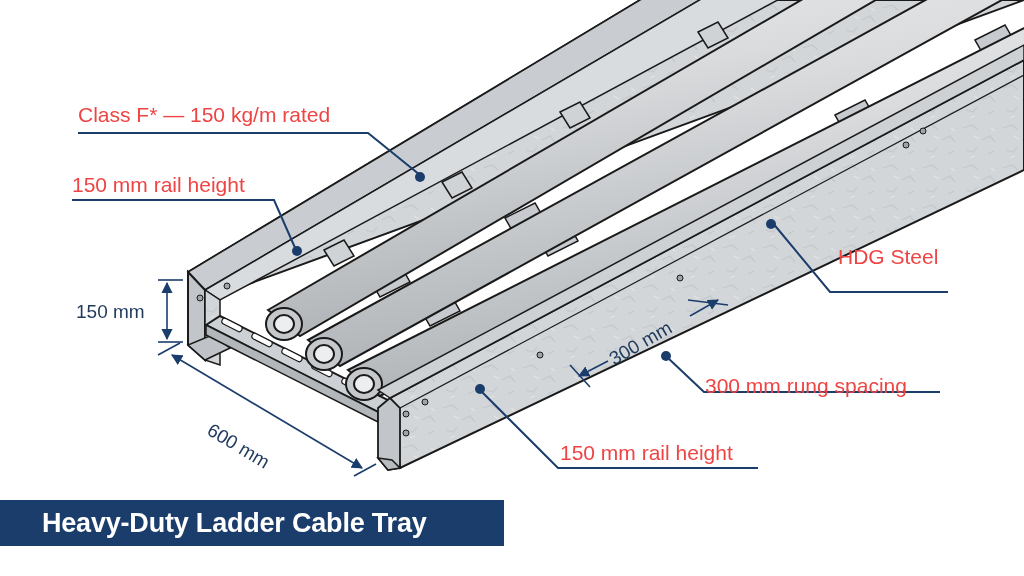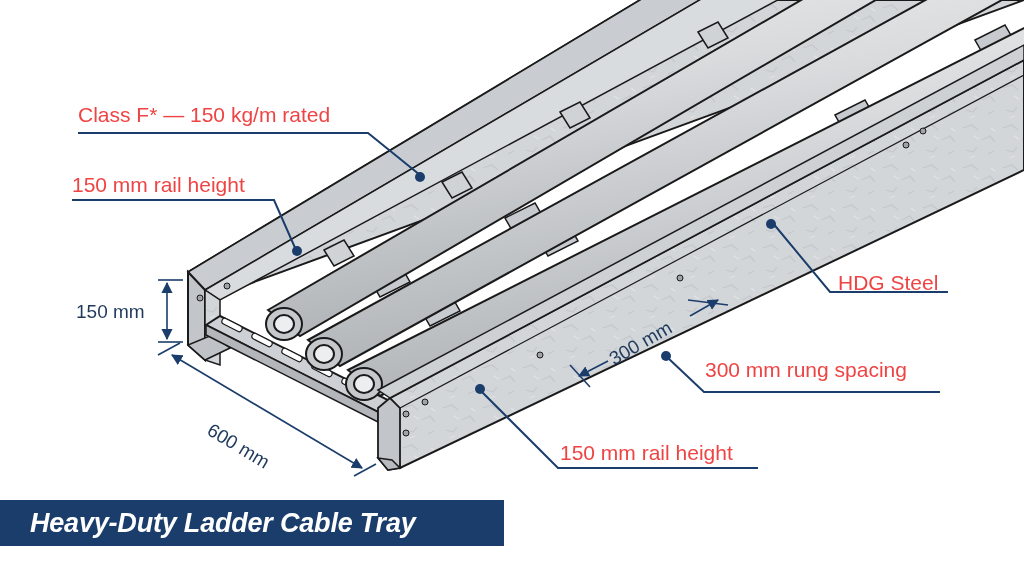--- a/index.html
+++ b/index.html
@@ -3,22 +3,22 @@
   <meta charset="utf-8">
   <style>
     html, body { margin: 0; padding: 0; background: #ffffff; }
     body { width: 1024px; height: 576px; position: relative; overflow: hidden;
            font-family: "Liberation Sans", "DejaVu Sans", sans-serif; }
     #stage { position: absolute; left: 0; top: 0; width: 1024px; height: 576px; }
     .callout-text { position: absolute; color: #ef4444; font-size: 21px; white-space: nowrap; line-height: 1; }
     .dim-text { position: absolute; color: #1f3a5c; font-size: 19px; white-space: nowrap; line-height: 1; }
     #title-banner { position: absolute; left: 0; top: 500px; width: 504px; height: 46px;
                     background: #1b3d6b; display: flex; align-items: center; }
-    #title-text { color: #ffffff; font-weight: bold; font-size: 27px; margin-left: 30px;
-                  letter-spacing: -0.2px; white-space: nowrap; font-style: italic; }
+    #title-text { color: #ffffff; font-weight: bold; font-size: 27px; margin-left: 42px;
+                  letter-spacing: -0.2px; white-space: nowrap; }
   </style>
 </head>
 <body>
 
 <svg id="stage" viewBox="0 0 1024 576" xmlns="http://www.w3.org/2000/svg">
   <defs>
     <linearGradient id="tubeGrad" x1="0" y1="0" x2="0.35" y2="1">
       <stop offset="0" stop-color="#f2f3f4"></stop>
       <stop offset="0.45" stop-color="#d9dbdd"></stop>
       <stop offset="1" stop-color="#a9adb1"></stop>
@@ -138,22 +138,22 @@
     <circle cx="420" cy="177" r="5"></circle>
     <circle cx="297" cy="251" r="5"></circle>
     <circle cx="771" cy="224" r="5"></circle>
     <circle cx="666" cy="356" r="5"></circle>
     <circle cx="480" cy="389" r="5"></circle>
   </g>
 </svg>
 
 <div class="callout-text" style="left:78px; top:104px;">Class F* — 150 kg/m rated</div>
 <div class="callout-text" style="left:72px; top:174px;">150 mm rail height</div>
-<div class="callout-text" style="left:838px; top:272px;text-align:right;">HDG Steel</div>
-<div class="callout-text" style="left:705px; top:359px;">300 mm rung spacing</div>
+<div class="callout-text" style="left:838px; top:246px;text-align:right;">HDG Steel</div>
+<div class="callout-text" style="left:705px; top:375px;">300 mm rung spacing</div>
 <div class="callout-text" style="left:560px; top:442px;">150 mm rail height</div>
 
 <div class="dim-text" style="left:76px; top:302px;">150 mm</div>
 <div class="dim-text" style="left:214px; top:420px; transform: rotate(31deg); transform-origin: left top;">600 mm</div>
 <div class="dim-text" style="left:606px; top:352px; transform: rotate(-30deg); transform-origin: left top;">300 mm</div>
 
 <div id="title-banner">
   <span id="title-text">Heavy-Duty Ladder Cable Tray</span>
 </div>
 

